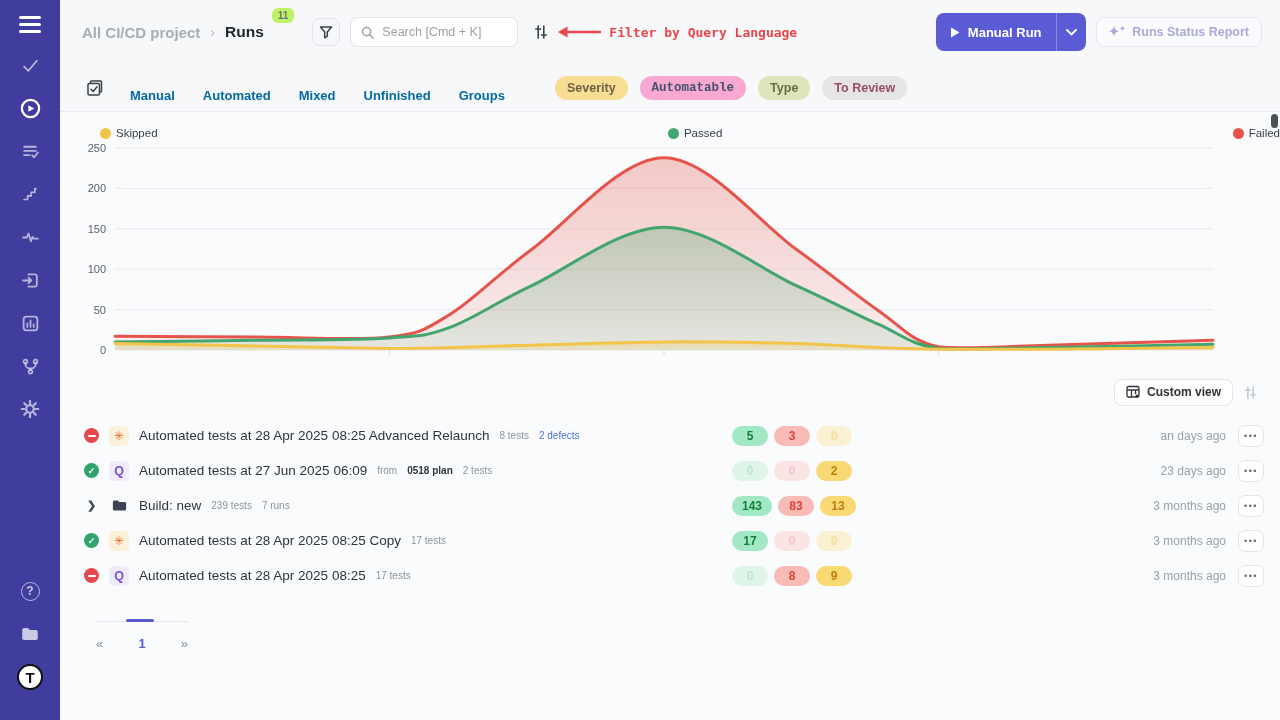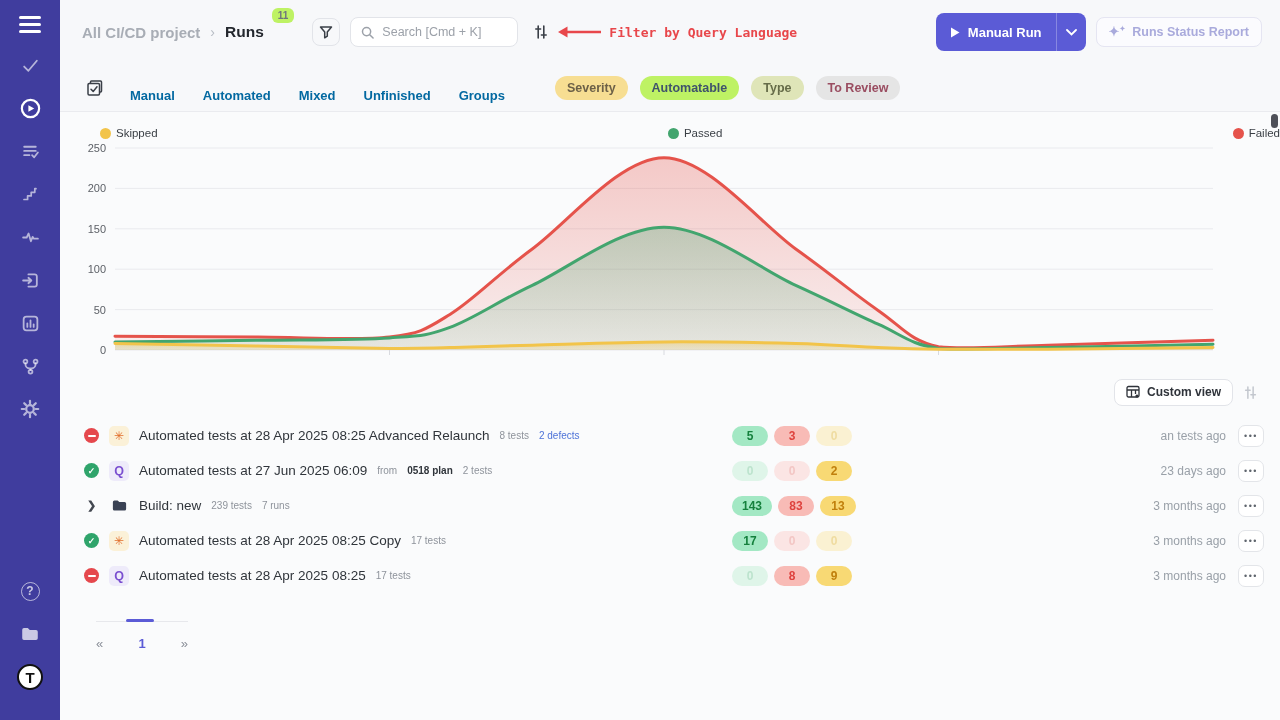--- a/index.html
+++ b/index.html
@@ -268,21 +268,21 @@
     </span>
     <div id="tabs-container" style="display:flex;align-items:center;">
         <span class="tab">Manual</span>
         <span class="tab">Automated</span>
         <span class="tab">Mixed</span>
         <span class="tab">Unfinished</span>
         <span class="tab">Groups</span>
       </div>
     <div class="pills" id="pills-container">
         <span class="pill-filter" style="background: rgb(247, 222, 146); color: rgb(108, 96, 71);">Severity</span>
-        <span class="pill-filter" style="background: #bef264; color: rgb(63, 83, 107);">Automatable</span>
+        <span class="pill-filter" style="background: #f9a8d4; color: rgb(63, 83, 107); font-family: Liberation Mono, monospace;">Automatable</span>
         <span class="pill-filter" style="background: rgb(223, 229, 184); color: rgb(102, 108, 73);">Type</span>
         <span class="pill-filter" style="background: #e5e5e5; color: rgb(154, 77, 97);">To Review</span>
       </div>
   </div>
 
   <div class="lower">
     <div class="scroll-thumb"></div>
 
     <div class="legend-row" id="legend-row">
         <div class="legend-item">
@@ -364,21 +364,21 @@
             <span class="tic sparkle">✳</span>
             <span class="row-title">Automated tests at 28 Apr 2025 08:25 Advanced Relaunch</span>
             <span class="meta muted">8 tests</span>
             <span class="meta link">2 defects</span>
           </div>
           <div class="badges">
             <span class="pill green">5</span>
             <span class="pill red">3</span>
             <span class="pill yellow faded">0</span>
           </div>
-          <span class="row-time">an tests ago</span>
+          <span class="row-time">an days ago</span>
           <div class="more-btn">•••</div>
         </div>
         <div class="run-row">
           <div class="row-left">
             <span class="st passed">✓</span>
             <span class="tic qase">Q</span>
             <span class="row-title">Automated tests at 27 Jun 2025 06:09</span>
             <span class="meta muted">from</span>
             <span class="meta bold">0518 plan</span>
             <span class="meta muted">2 tests</span>

